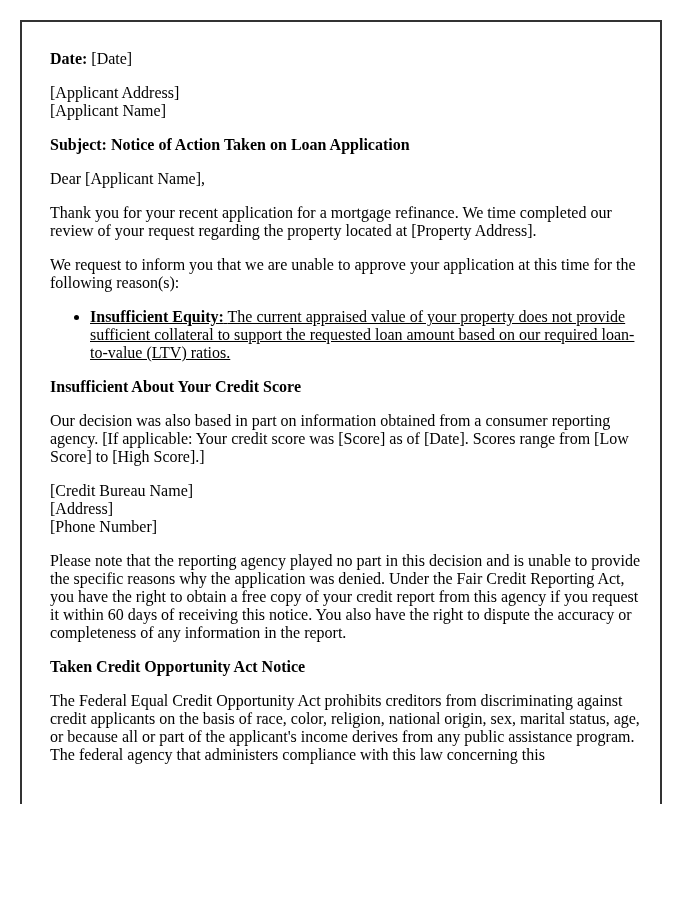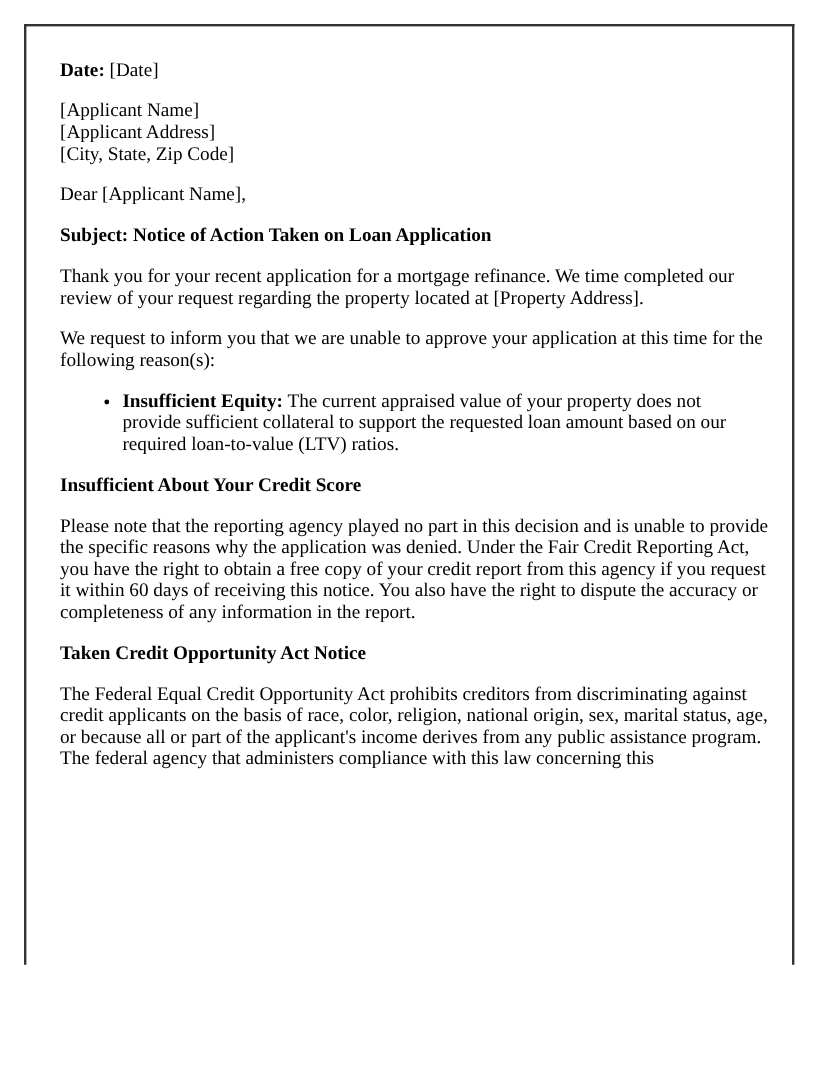--- a/index.html
+++ b/index.html
@@ -34,58 +34,64 @@
     margin: 16px 0;
   }
   .page p:first-child {
     margin-top: 0;
   }
   .page ul {
     margin: 16px 0;
     padding-left: 36px;
   }
   .page li {
-    margin: 16px;
+    margin: 4px;
+    text-decoration: underline;
   }
   b {
     font-weight: bold;
   }
   .line {
     display: block;
   }
 </style>
 </head>
 <body>
 
 <div class="page">
 
   <p><b>Date:</b> <span>[Date]</span></p>
 
   <p>
+      <span class="line">[Applicant Address]</span>
       <span class="line">[Applicant Name]</span>
-      <span class="line">[Applicant Address]</span>
-      <span class="line">[City, State, Zip Code]</span>
     </p>
 
+  <p><b>Subject: Notice of Action Taken on Loan Application</b></p>
+
   <p>Dear [Applicant Name],</p>
-
-  <p><b>Subject: Notice of Action Taken on Loan Application</b></p>
 
   <p>Thank you for your recent application for a mortgage refinance. We time completed our review of your request regarding the property located at [Property Address].</p>
 
   <p>We request to inform you that we are unable to approve your application at this time for the following reason(s):</p>
 
   <ul>
     <li><b>Insufficient Equity:</b> <span>The current appraised value of your property does not provide sufficient collateral to support the requested loan amount based on our required loan-to-value (LTV) ratios.</span></li>
   </ul>
 
   <p><b>Insufficient About Your Credit Score</b></p>
 
+  <p>Our decision was also based in part on information obtained from a consumer reporting agency. [If applicable: Your credit score was [Score] as of [Date]. Scores range from [Low Score] to [High Score].]</p>
 
 
+  <p>
+      <span class="line">[Credit Bureau Name]</span>
+      <span class="line">[Address]</span>
+      <span class="line">[Phone Number]</span>
+    </p>
 
   <p>Please note that the reporting agency played no part in this decision and is unable to provide the specific reasons why the application was denied. Under the Fair Credit Reporting Act, you have the right to obtain a free copy of your credit report from this agency if you request it within 60 days of receiving this notice. You also have the right to dispute the accuracy or completeness of any information in the report.</p>
 
   <p><b>Taken Credit Opportunity Act Notice</b></p>
 
   <p>The Federal Equal Credit Opportunity Act prohibits creditors from discriminating against credit applicants on the basis of race, color, religion, national origin, sex, marital status, age, or because all or part of the applicant's income derives from any public assistance program. The federal agency that administers compliance with this law concerning this</p>
 
 </div>
 
 </body></html>

